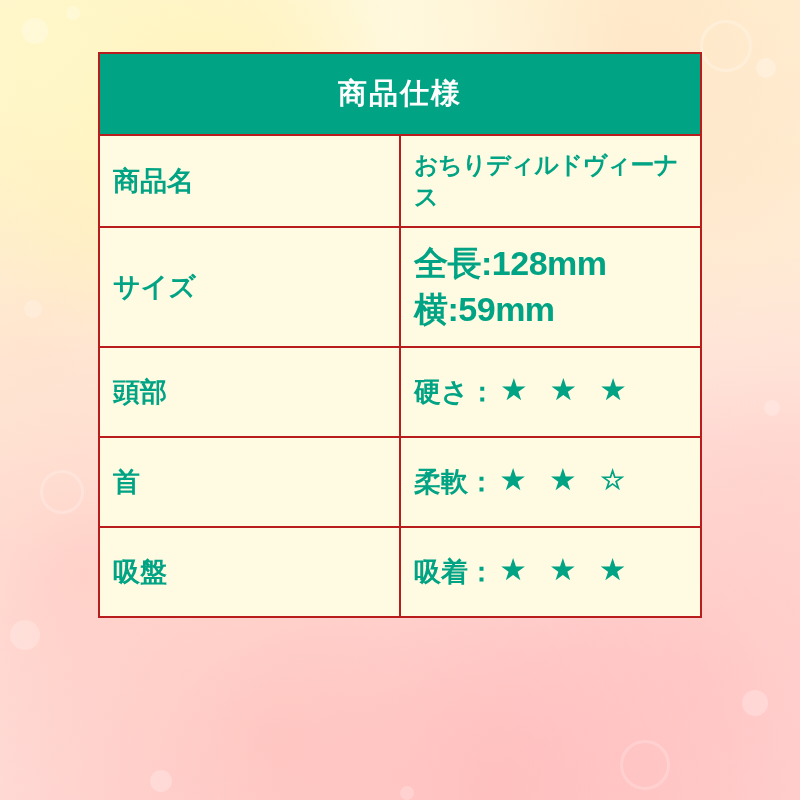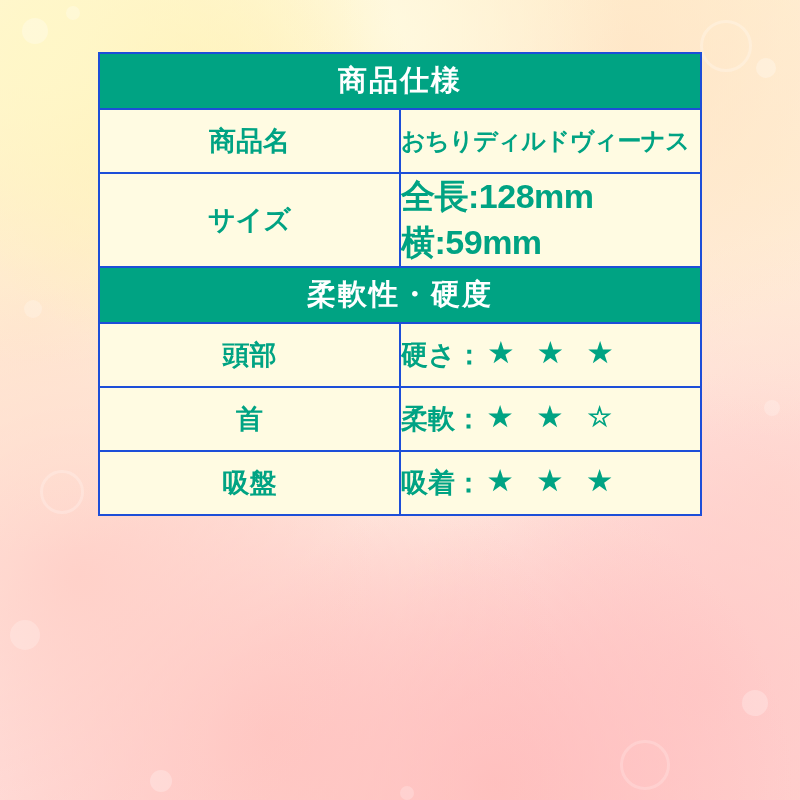--- a/index.html
+++ b/index.html
@@ -57,37 +57,36 @@
     left: 98px;
     top: 52px;
     width: 604px;
   }
   table.spec {
     border-collapse: collapse;
     width: 100%;
     table-layout: fixed;
   }
   table.spec td {
-    border: 2px solid #1d4ed8;
-    padding: 0;
+    border: 2px solid #b91c1c;
+    padding: 13px;
   }
   .band {
     background: #00a383;
     color: #ffffff;
     text-align: center;
     font-size: 29px;
     font-weight: bold;
     height: 54px;
     letter-spacing: 2px;
   }
   .lbl {
     width: 252px;
     background: #fffbe2;
     color: #00a383;
-    text-align: center;
     font-size: 27px;
     font-weight: bold;
     height: 62px;
   }
   .val {
     background: #fffbe2;
     color: #00a383;
     font-size: 27px;
     font-weight: bold;
     height: 62px;
@@ -140,23 +139,20 @@
 
       <tr>
         <td class="lbl">商品名</td>
         <td class="val name">おちりディルドヴィーナス</td>
       </tr>
       <tr>
         <td class="lbl">サイズ</td>
         <td class="val sz">全長:128mm横:59mm</td>
       </tr>
 
-      <tr>
-        <td class="band" colspan="2">柔軟性・硬度</td>
-      </tr>
 
       <tr>
         <td class="lbl">頭部</td>
         <td class="val">
           <div class="rowline">
             <span>硬さ：</span>
             <span class="stars">★ ★ ★</span>
           </div>
         </td>
       </tr>

